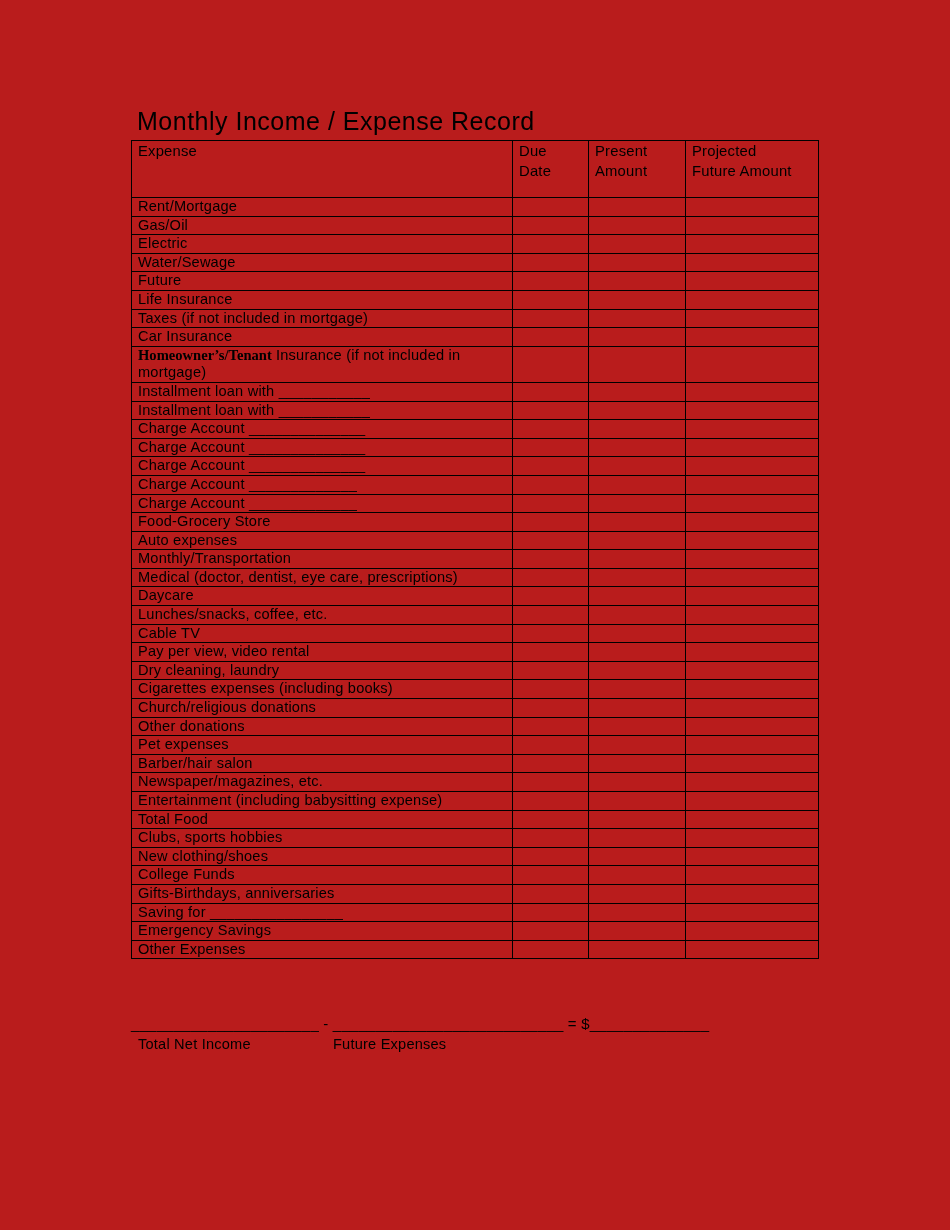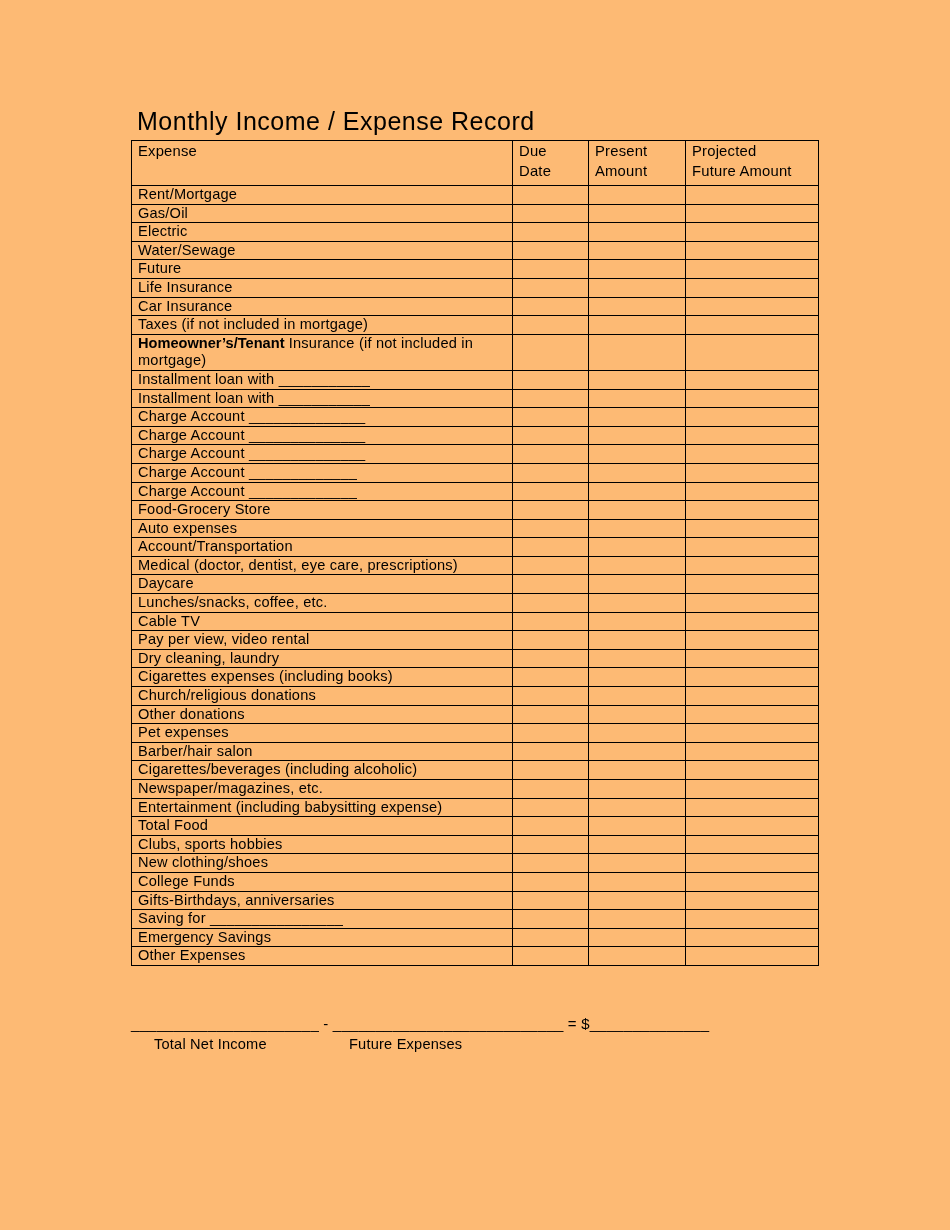--- a/index.html
+++ b/index.html
@@ -4,21 +4,21 @@
 <style>
   html, body {
     margin: 0;
     padding: 0;
     background: #ffffff;
   }
   .page {
     position: relative;
     width: 950px;
     height: 1230px;
-    background: #fdba74;
+    background: #b91c1c;
     color: #000000;
     font-family: "Liberation Sans", sans-serif;
     overflow: hidden;
   }
   .doc-title {
     position: absolute;
     left: 137px;
     top: 106px;
     margin: 0;
     font-size: 25px;
@@ -37,58 +37,57 @@
   }
   table.expense-table th,
   table.expense-table td {
     border: 1px solid #000000;
     box-sizing: border-box;
   }
   table.expense-table th {
     font-weight: normal;
     text-align: left;
     vertical-align: top;
-    padding: 1px 2px 4px 6px;
+    padding: 1px 2px 16px 6px;
     font-size: 14.8px;
     line-height: 19.5px;
     letter-spacing: 0.2px;
     height: 41px;
   }
   table.expense-table td {
     height: 17.6px;
     padding: 0 2px 0 6px;
     font-size: 14.6px;
     line-height: 17.6px;
     letter-spacing: 0.2px;
     vertical-align: middle;
     overflow: hidden;
   }
   td.blank-cell { padding: 0; }
   .bold-serif {
-    font-family: Liberation Sans, sans-serif;
+    font-family: Liberation Serif, serif;
     font-weight: bold;
     letter-spacing: 0;
   }
   .footer {
     position: absolute;
     left: 131px;
     top: 1014px;
     font-size: 15px;
     letter-spacing: 0.2px;
   }
   .formula-line {
     line-height: 20px;
     white-space: nowrap;
     text-align: right;
   }
   .formula-labels {
     position: relative;
     height: 20px;
     font-size: 14.6px;
-    margin-left: 16px;
   }
   .label-net {
     position: absolute;
     left: 7px;
     top: 2px;
     white-space: nowrap;
   }
   .label-exp {
     position: absolute;
     left: 202px;
@@ -149,32 +148,32 @@
           <td class="blank-cell"></td>
           <td class="blank-cell"></td>
         </tr>
         <tr>
           <td>Life Insurance</td>
           <td class="blank-cell"></td>
           <td class="blank-cell"></td>
           <td class="blank-cell"></td>
         </tr>
         <tr>
+          <td>Taxes (if not included in mortgage)</td>
+          <td class="blank-cell"></td>
+          <td class="blank-cell"></td>
+          <td class="blank-cell"></td>
+        </tr>
+        <tr>
           <td>Car Insurance</td>
           <td class="blank-cell"></td>
           <td class="blank-cell"></td>
           <td class="blank-cell"></td>
         </tr>
         <tr>
-          <td>Taxes (if not included in mortgage)</td>
-          <td class="blank-cell"></td>
-          <td class="blank-cell"></td>
-          <td class="blank-cell"></td>
-        </tr>
-        <tr>
           <td><span class="bold-serif">Homeowner’s/Tenant</span> Insurance (if not included in mortgage)</td>
           <td class="blank-cell"></td>
           <td class="blank-cell"></td>
           <td class="blank-cell"></td>
         </tr>
         <tr>
           <td>Installment loan with ___________</td>
           <td class="blank-cell"></td>
           <td class="blank-cell"></td>
           <td class="blank-cell"></td>
@@ -221,21 +220,21 @@
           <td class="blank-cell"></td>
           <td class="blank-cell"></td>
         </tr>
         <tr>
           <td>Auto expenses</td>
           <td class="blank-cell"></td>
           <td class="blank-cell"></td>
           <td class="blank-cell"></td>
         </tr>
         <tr>
-          <td>Account/Transportation</td>
+          <td>Monthly/Transportation</td>
           <td class="blank-cell"></td>
           <td class="blank-cell"></td>
           <td class="blank-cell"></td>
         </tr>
         <tr>
           <td>Medical (doctor, dentist, eye care, prescriptions)</td>
           <td class="blank-cell"></td>
           <td class="blank-cell"></td>
           <td class="blank-cell"></td>
         </tr>
@@ -288,26 +287,20 @@
           <td class="blank-cell"></td>
         </tr>
         <tr>
           <td>Pet expenses</td>
           <td class="blank-cell"></td>
           <td class="blank-cell"></td>
           <td class="blank-cell"></td>
         </tr>
         <tr>
           <td>Barber/hair salon</td>
-          <td class="blank-cell"></td>
-          <td class="blank-cell"></td>
-          <td class="blank-cell"></td>
-        </tr>
-        <tr>
-          <td>Cigarettes/beverages (including alcoholic)</td>
           <td class="blank-cell"></td>
           <td class="blank-cell"></td>
           <td class="blank-cell"></td>
         </tr>
         <tr>
           <td>Newspaper/magazines, etc.</td>
           <td class="blank-cell"></td>
           <td class="blank-cell"></td>
           <td class="blank-cell"></td>
         </tr>

